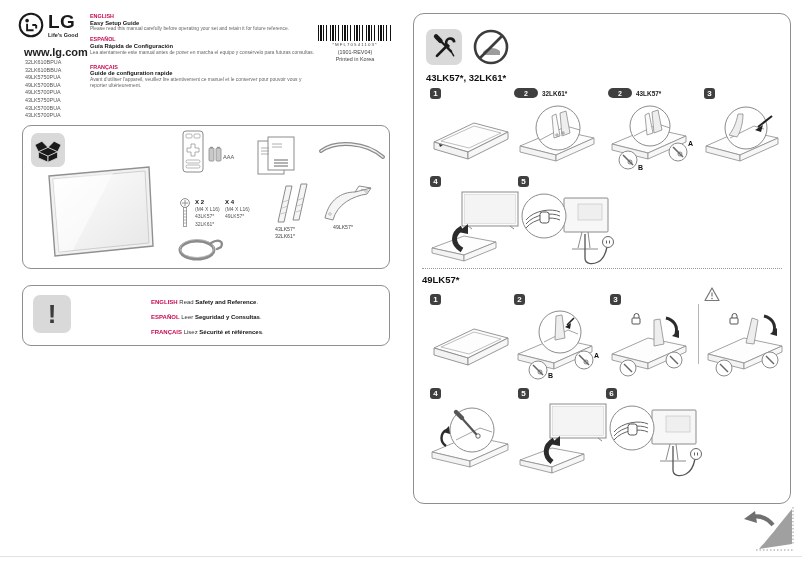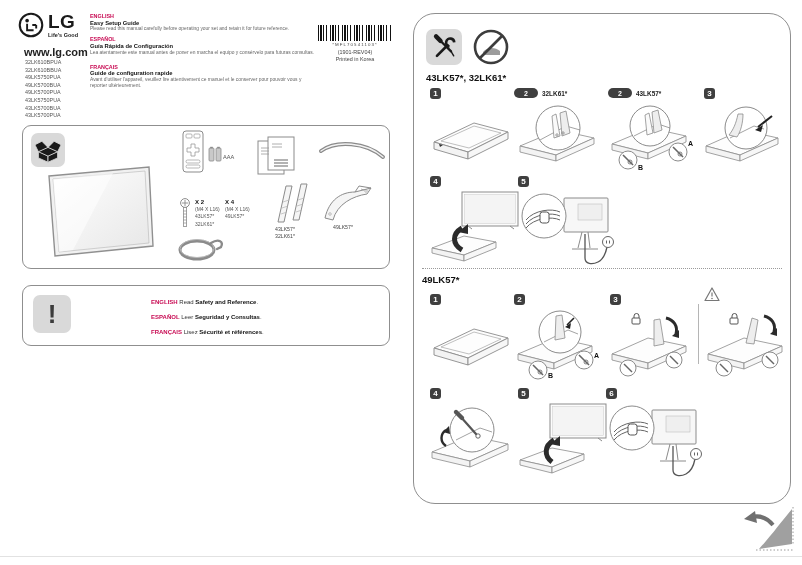--- a/index.html
+++ b/index.html
@@ -24,21 +24,21 @@
   .barcode-wrap{left:317px;top:25px;width:76px;text-align:center}
   .bars{height:16px;width:74px;margin:0 auto;
     background:repeating-linear-gradient(90deg,#111 0 1px,#fff 1px 2px,#111 2px 4px,#fff 4px 5px,#111 5px 6px,#fff 6px 8px,#111 8px 9px,#fff 9px 12px)}
   .bars-text{font-size:4.4px;color:#444;letter-spacing:1.1px;margin-top:1px}
   .rev{font-size:5.4px;color:#444;margin-top:2px}
   .origin{font-size:5.4px;color:#444;margin-top:1px}
   
   .round-box{border:1px solid #8f8f8f;border-radius:9px;background:#fff}
   .acc-box{left:22px;top:125px;width:366px;height:142px}
   .safety-box{left:22px;top:285px;width:366px;height:59px}
-  .panel{left:413px;top:13px;width:376px;height:489px;border-radius:22px}
+  .panel{left:413px;top:13px;width:376px;height:489px;border-radius:11px}
   .icon-tile{background:#d9d9d9;border-radius:7px;display:flex;align-items:center;justify-content:center}
   
   .qty{font-size:6px;font-weight:bold;color:#111;line-height:8px}
   .tiny{font-size:5px;color:#555;line-height:7.4px}
   .figmodel{font-size:5.2px;color:#444;line-height:7.2px}
   
   .safety-lines{left:128px;top:9px}
   .s-line{font-size:6px;color:#333;line-height:15px}
   .s-lang{color:#C70851;font-weight:bold}
   .s-doc{font-weight:bold;color:#111}

